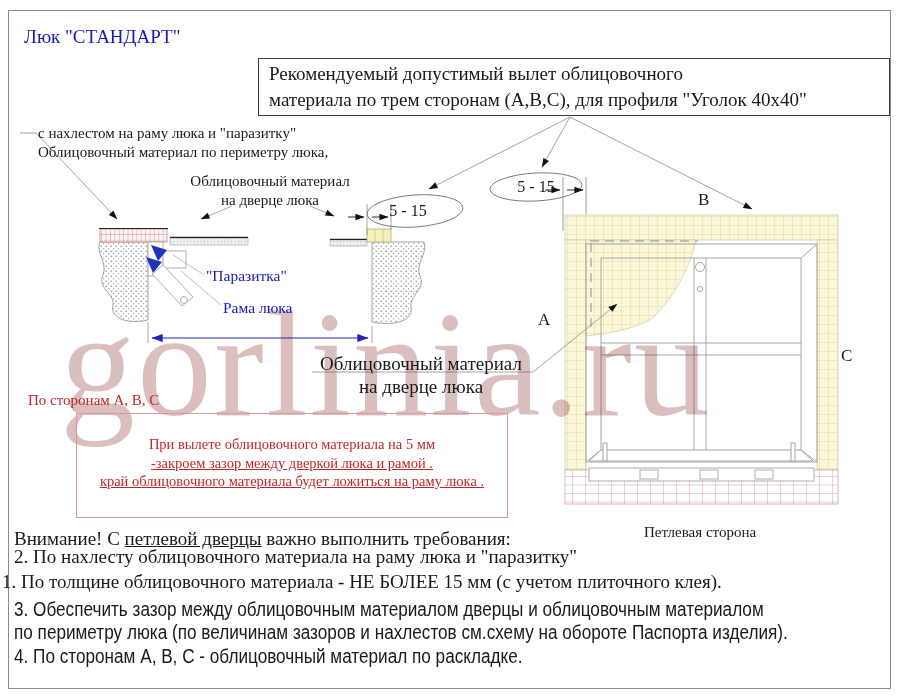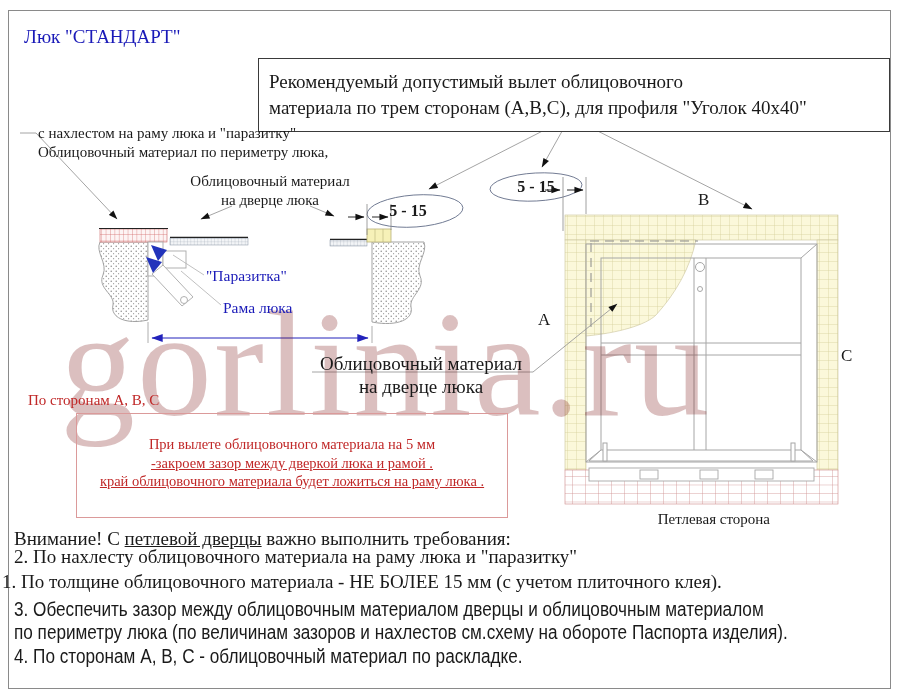--- a/index.html
+++ b/index.html
@@ -4,25 +4,25 @@
 <style>
   html,body{margin:0;padding:0;background:#fff;}
   #page{position:relative;width:900px;height:700px;background:#fff;overflow:hidden;
         font-family:"Liberation Serif","DejaVu Serif",serif;color:#1a1a1a;}
   .frame{position:absolute;left:8px;top:10px;width:881px;height:677px;border:1px solid #8a8a8a;z-index:4;pointer-events:none;}
   .abs{position:absolute;z-index:5;}
   svg.draw{position:absolute;left:0;top:0;z-index:2;}
   .watermark{position:absolute;left:60px;top:278px;z-index:3;font-size:150px;letter-spacing:2px;
              color:#7f1d1d;opacity:.28;white-space:nowrap;pointer-events:none;}
   .title{font-size:19px;color:#1a1ab8;}
-  .recbox{border:1px solid #3a3a3a;background:#fff;font-size:19px;line-height:26px;padding:10px 10px;}
+  .recbox{border:1px solid #3a3a3a;background:#fff;font-size:19px;line-height:26px;padding:2px 10px;}
   .ann{font-size:15px;line-height:19px;}
   .blue{color:#1a1ab8;}
   .center{text-align:center;}
-  .dimtxt{font-size:16px;font-weight:bold;}
+  .dimtxt{font-size:16px;}
   .letter{font-size:17px;}
   .biglabel{font-size:19px;line-height:23px;}
   .rednote{color:#c02828;}
   .redheading{font-size:15px;}
   .redbox{border:1px solid #db9a9a;font-size:14.5px;line-height:18.5px;padding-top:21px;margin-left:36px;}
   .u{text-decoration:underline;}
   .hinge{font-size:15px;}
   .reqline{font-size:19px;white-space:nowrap;}
   .cond{font-family:"Liberation Sans","DejaVu Sans",sans-serif;font-size:19.5px;
         transform:scaleX(.88);transform-origin:left center;white-space:nowrap;}
@@ -209,21 +209,21 @@
     <div>на дверце люка</div>
   </div>
 
   <div class="abs rednote redheading" style="left:28px;top:392px;">По сторонам А, В, С</div>
   <div class="abs rednote redbox center" style="left:40px;top:413px;width:430px;height:82px;">
     <div>При вылете облицовочного материала  на 5 мм</div>
     <div class="u">-закроем зазор между дверкой люка и рамой .</div>
     <div class="u">край облицовочного материала будет ложиться на раму люка .</div>
   </div>
 
-  <div class="abs hinge center" style="left:630px;top:511px;width:140px;text-align:right;">Петлевая сторона</div>
+  <div class="abs hinge center" style="left:630px;top:524px;width:140px;">Петлевая сторона</div>
 
   <div class="abs reqline" style="left:14px;top:528px;">
     <span>Внимание! С </span><span class="u">петлевой дверцы</span><span> важно выполнить требования:</span>
   </div>
   <div class="abs reqline" style="left:2px;top:551px;margin-top:20px;">1. По толщине облицовочного материала - НЕ БОЛЕЕ 15 мм (с учетом плиточного клея).</div>
   <div class="abs reqline" style="left:14px;top:546px;">2. По нахлесту облицовочного материала на раму люка и "паразитку"</div>
   <div class="abs cond" style="left:14px;top:598px;">3. Обеспечить зазор между облицовочным материалом дверцы и облицовочным материалом</div>
   <div class="abs cond" style="left:14px;top:621px;"> по периметру люка (по величинам зазоров и нахлестов см.схему на обороте Паспорта изделия).</div>
   <div class="abs cond" style="left:14px;top:645px;">4. По сторонам А, В, С - облицовочный материал по раскладке.</div>
 

